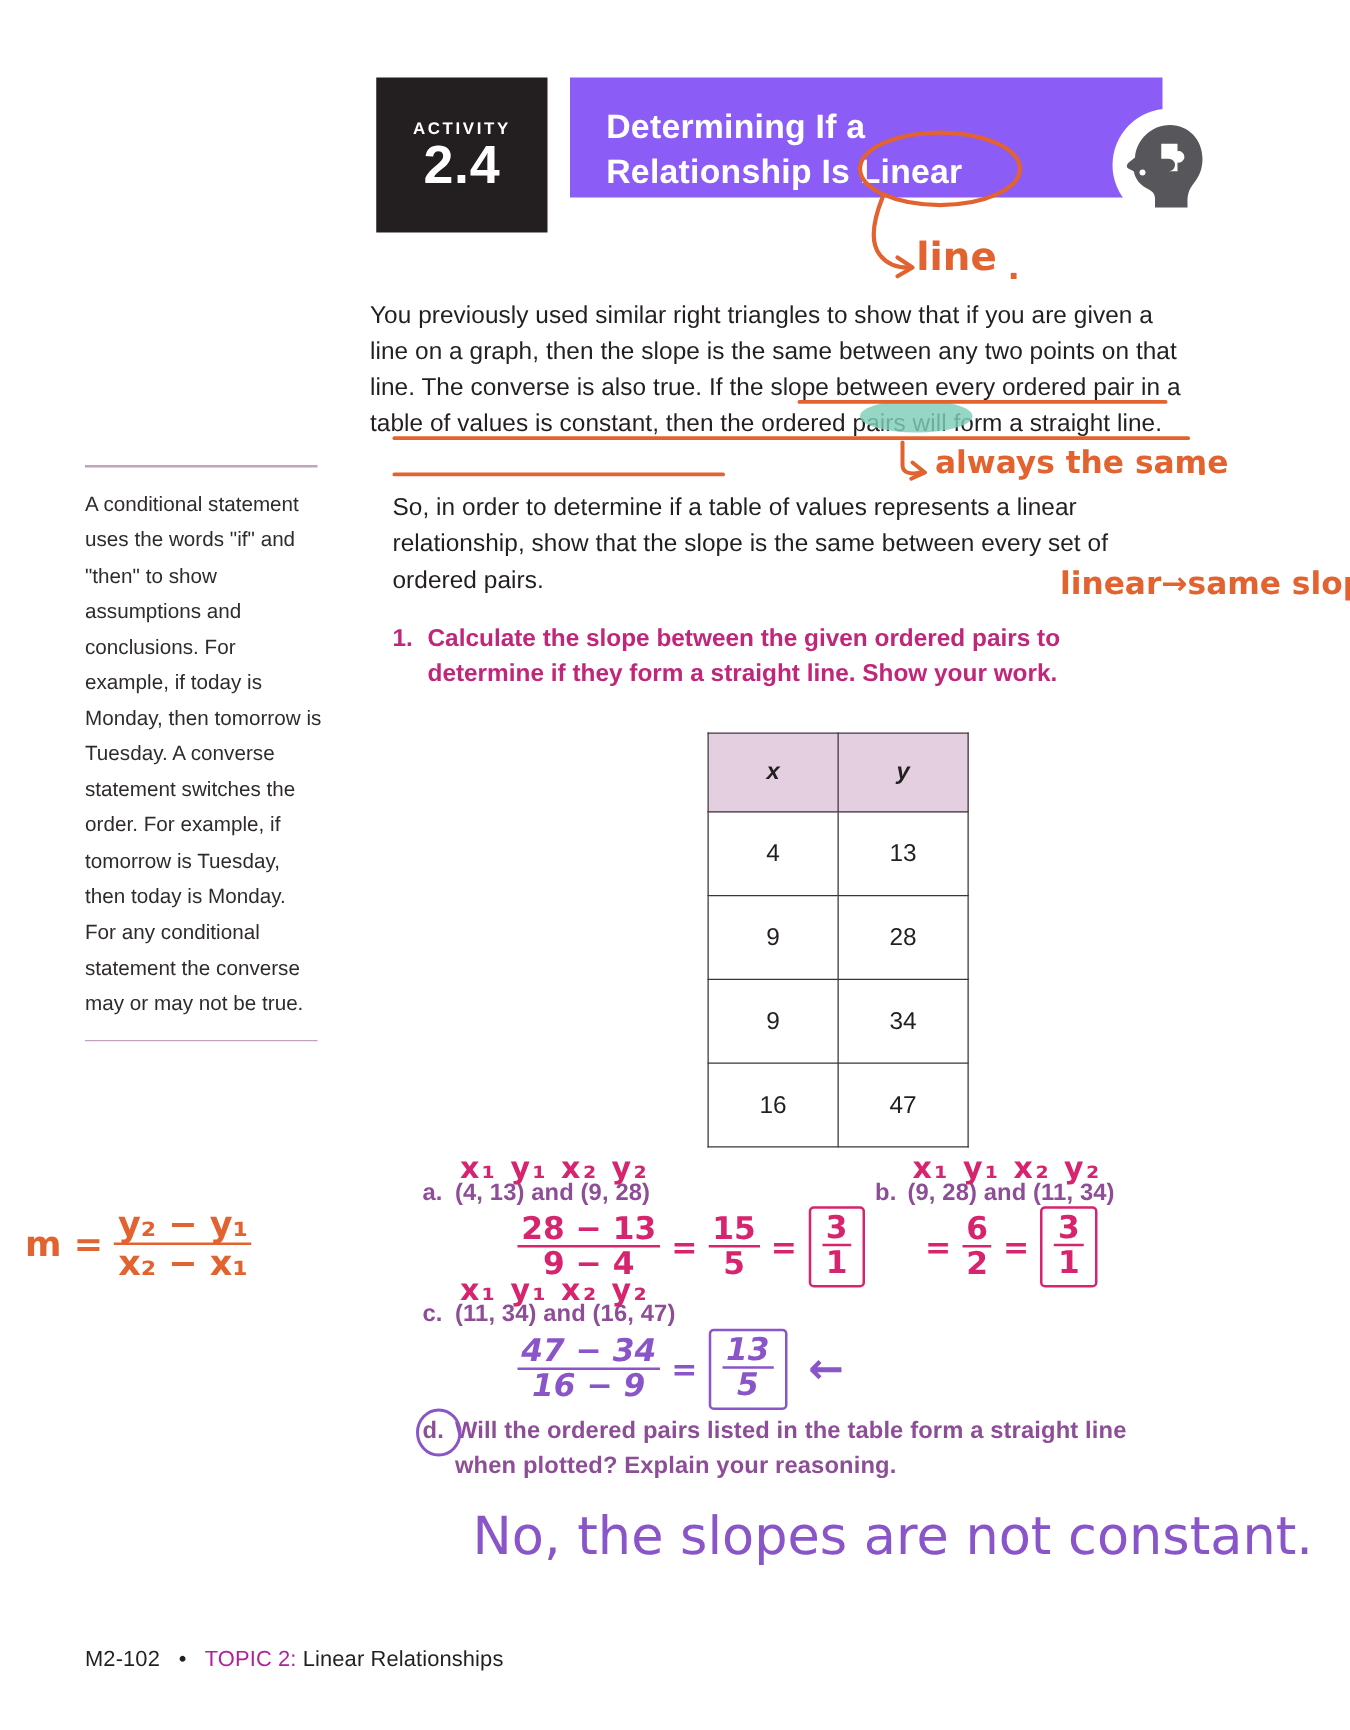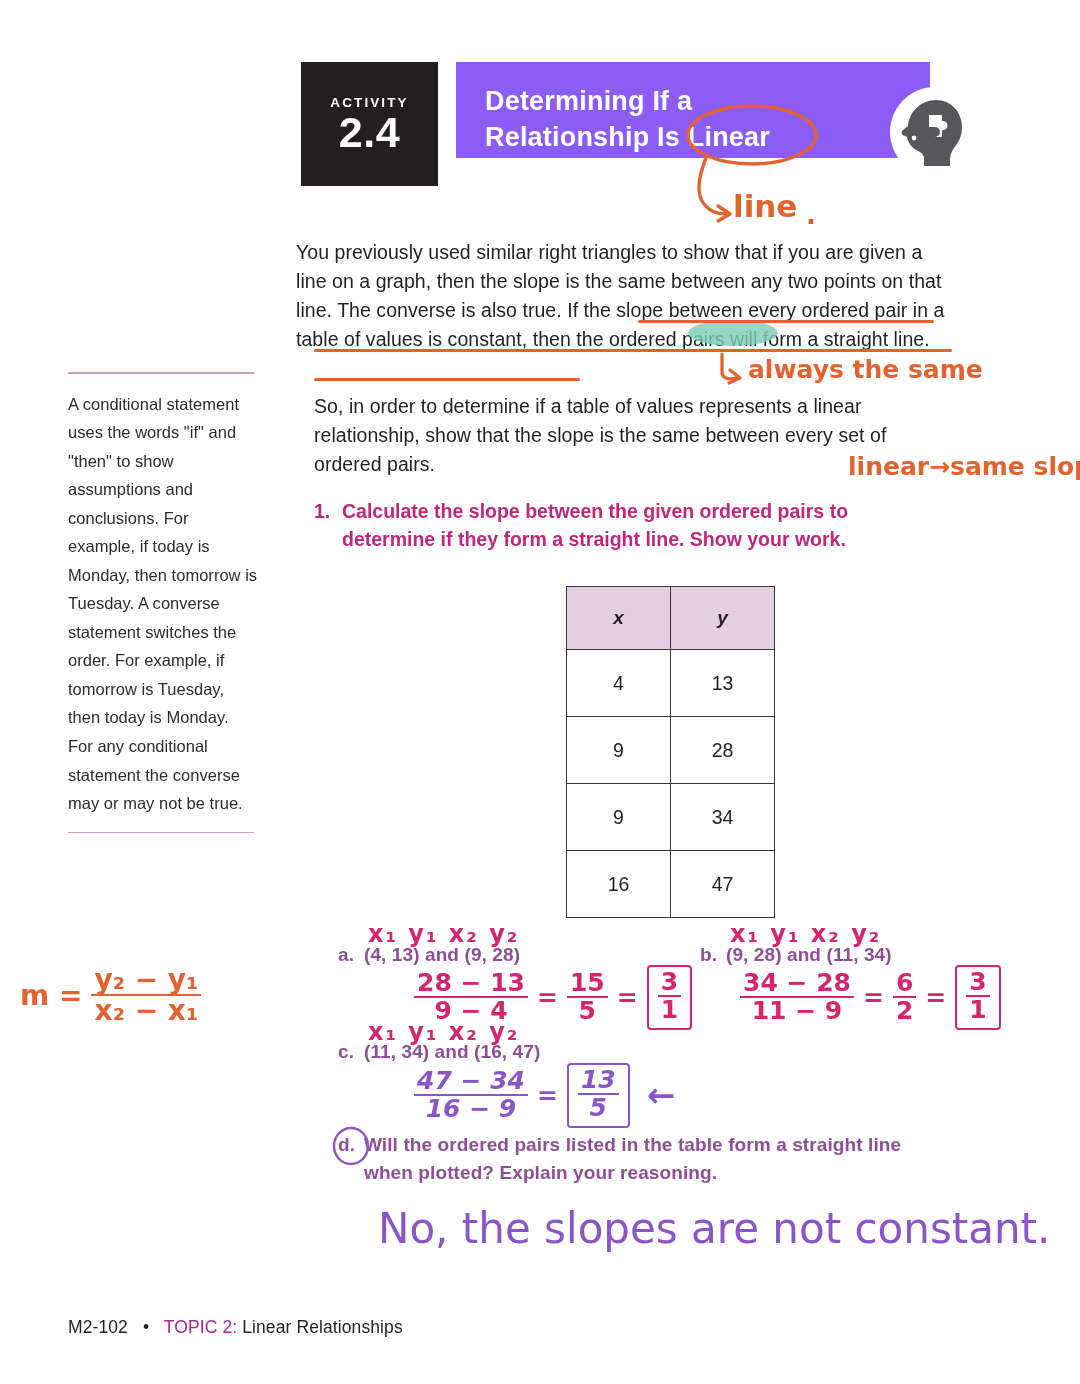--- a/index.html
+++ b/index.html
@@ -367,24 +367,20 @@
           <span class="num">3</span>
           <span class="den">1</span>
         </span>
       </span>
     </span>
   </div>
 
   <div class="hand pink varlabels" style="left:730px; top:920px; font-size:24px; letter-spacing:2px;">x₁ y₁      x₂ y₂</div>
   <div class="hand pink" style="left:740px; top:965px; font-size:25px;">
     <span class="hw-row">
-      <span class="frac">
-        <span class="num">34 − 28</span>
-        <span class="den">11 − 9</span>
-      </span>
       <span>=</span>
       <span class="frac">
         <span class="num">6</span>
         <span class="den">2</span>
       </span>
       <span>=</span>
       <span class="ansbox">
         <span class="frac">
           <span class="num">3</span>
           <span class="den">1</span>

